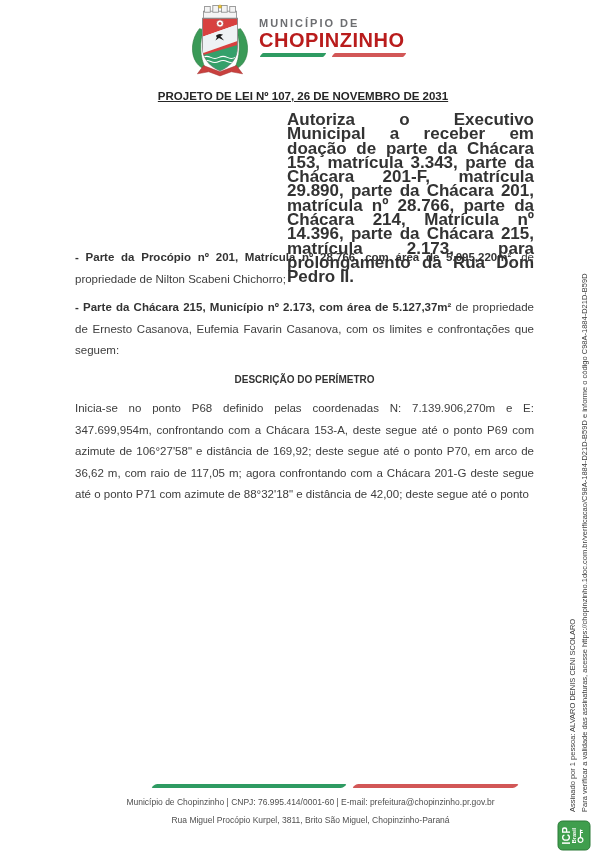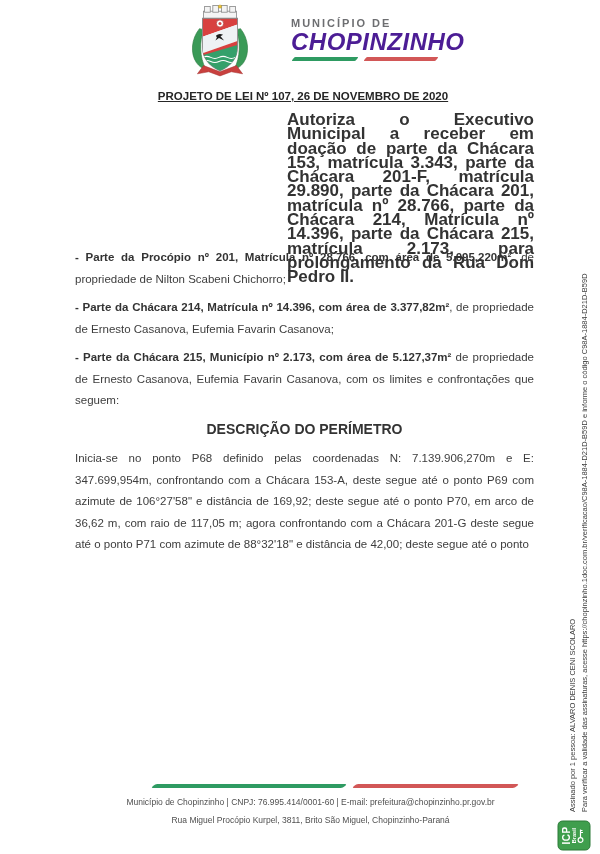--- a/index.html
+++ b/index.html
@@ -2,25 +2,25 @@
 <html><head>
 <meta charset="utf-8">
 <style>
   html,body { margin:0; padding:0; background:#e8e8e8; }
   .page {
     position:relative; width:600px; height:854px; background:#ffffff;
     font-family:"Liberation Sans", sans-serif; color:#3d3d3d; overflow:hidden;
     margin:0 auto;
   }
   
-  .letterhead { position:absolute; top:4px; left:188px; display:flex;gap:32px; }
+  .letterhead { position:absolute; top:4px; left:188px; display:flex; }
   .coat { width:64px; height:76px; flex:0 0 auto; }
   .brand { margin-left:7px; padding-top:13px; }
   .brand-muni { font-size:11px; font-weight:bold; color:#6d6e71; letter-spacing:2px; }
-  .brand-city { font-size:24px; font-weight:bold; color:#4c1d95; letter-spacing:0.5px; line-height:1.0; margin-top:1px;font-style:italic; }
+  .brand-city { font-size:20px; font-weight:bold; color:#b91c1c; letter-spacing:0.5px; line-height:1.0; margin-top:1px; }
   .brand-stripes { display:flex; gap:8px; margin-top:3px; margin-left:2px; }
   .stripe { height:4px; border-radius:1px; transform:skewX(-38deg); }
   .stripe.green { width:64px; background:#2e9b62; }
   .stripe.red   { width:72px; background:#d25757; }
   
   .doc-title {
     position:absolute; top:90px; left:70px; width:466px; text-align:center;
     font-size:11.5px; font-weight:bold; color:#262626; text-decoration:underline;
   }
   
@@ -28,21 +28,21 @@
     position:absolute; top:113px; left:287px; width:247px; margin:0;
     font-size:17px; font-weight:bold; line-height:14.3px; text-align:justify; color:#333333;
   }
   
   .bodytext {
     position:absolute; top:247px; left:75px; width:459px;
     font-size:11.5px; line-height:21.5px; text-align:justify; color:#3d3d3d;
   }
   .bodytext p { margin:0 0 7px 0; }
   .bodytext strong { color:#333333; }
-  .section-heading { margin:5px 0 8px 0; text-align:center; font-size:14px; font-weight:bold; color:#333333; }
+  .section-heading { margin:5px 0 8px 0; text-align:center; font-size:10px; font-weight:bold; color:#333333; }
   
   .page-footer { position:absolute; top:783px; left:14px; width:593px; text-align:center; }
   .footer-bars { position:relative; height:6px; }
   .fbar { position:absolute; top:1px; height:4px; border-radius:2px; transform:skewX(-48deg); }
   .fbar.green { left:139px; width:192px; background:#2e9b62; }
   .fbar.red   { left:340px; width:163px; background:#d25757; }
   .footer-line { font-size:8.5px; color:#4f4f4f; margin-top:8px; }
   
   .signature-sidebar {
     position:absolute; left:567px; top:812px; width:560px;
@@ -103,31 +103,30 @@
     <div class="brand">
       <div class="brand-muni">MUNICÍPIO DE</div>
       <div class="brand-city">CHOPINZINHO</div>
       <div class="brand-stripes">
         <span class="stripe green"></span>
         <span class="stripe red"></span>
       </div>
     </div>
   </div>
 
-  <div class="doc-title">PROJETO DE LEI Nº 107, 26 DE NOVEMBRO DE 2020</div>
+  <div class="doc-title">PROJETO DE LEI Nº 107, 26 DE NOVEMBRO DE 2031</div>
 
   <p class="ementa">Autoriza o Executivo Municipal a receber em doação de parte da Chácara 153, matrícula 3.343, parte da Chácara 201-F, matrícula 29.890, parte da Chácara 201, matrícula nº 28.766, parte da Chácara 214, Matrícula nº 14.396, parte da Chácara 215, matrícula 2.173, para prolongamento da Rua Dom Pedro II.</p>
 
   <div class="bodytext">
 
 
 
     <p><strong>- Parte da Procópio nº 201, Matrícula nº 28.766, com área de 5.095,220m²</strong><span>, de propriedade de Nilton Scabeni Chichorro;</span></p>
 
-    <p><strong>- Parte da Chácara 214, Matrícula nº 14.396, com área de 3.377,82m²</strong><span>, de propriedade de Ernesto Casanova, Eufemia Favarin Casanova;</span></p>
 
     <p><strong>- Parte da Chácara 215, Município nº 2.173, com área de 5.127,37m²</strong><span> de propriedade de Ernesto Casanova, Eufemia Favarin Casanova, com os limites e confrontações que seguem:</span></p>
 
     <h3 class="section-heading">DESCRIÇÃO DO PERÍMETRO</h3>
 
     <p>Inicia-se no ponto P68 definido pelas coordenadas N: 7.139.906,270m e E: 347.699,954m, confrontando com a Chácara 153-A, deste segue até o ponto P69 com azimute de 106°27'58" e distância de 169,92; deste segue até o ponto P70, em arco de 36,62 m, com raio de 117,05 m; agora confrontando com a Chácara 201-G deste segue até o ponto P71 com azimute de 88°32'18" e distância de 42,00; deste segue até o ponto</p>
   </div>
 
   <div class="page-footer">
     <div class="footer-bars">

